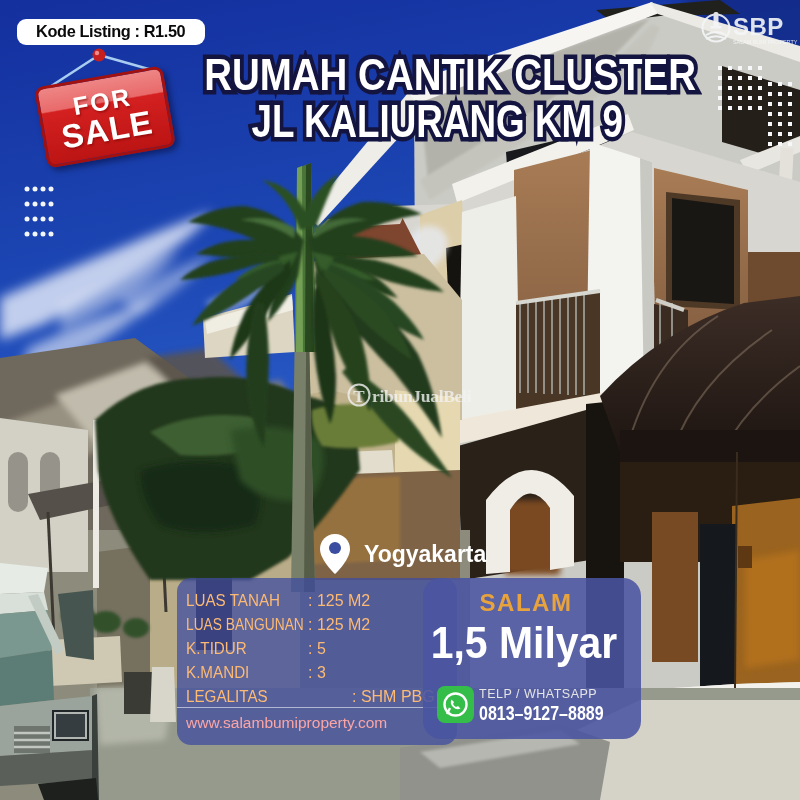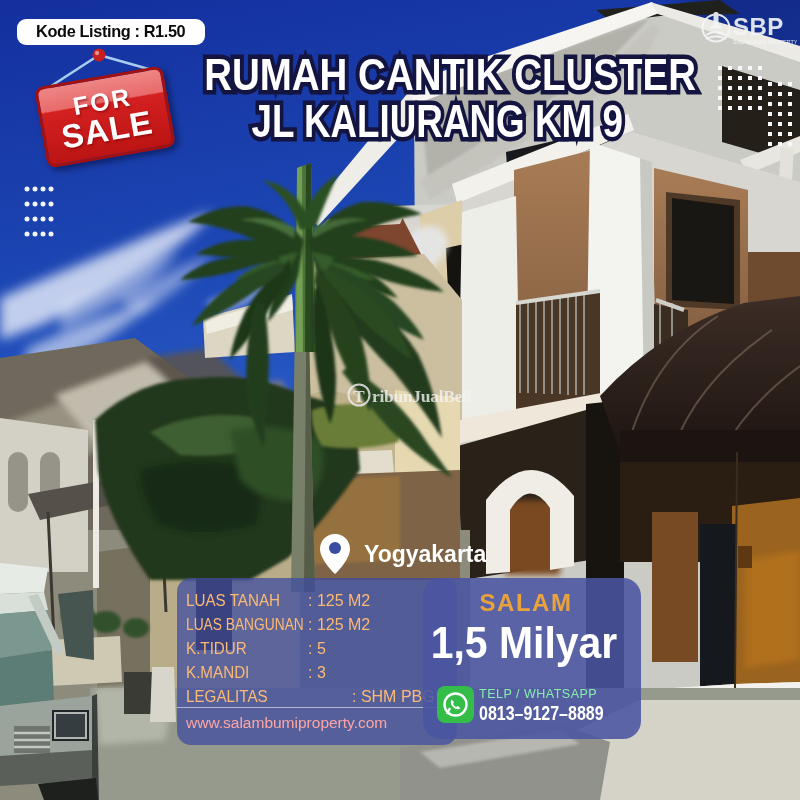--- a/index.html
+++ b/index.html
@@ -483,17 +483,17 @@
 
 <div class="abs" style="left:415px;top:618px;width:218px;text-align:center;color:#fff;font-weight:bold;font-size:44px;transform:scaleX(0.93);">1,5 Milyar</div>
 
 <svg class="abs" style="left:437px;top:686px;" width="37" height="37" viewBox="0 0 37 37">
   <rect x="0" y="0" width="37" height="37" rx="8" fill="#35bd4a"></rect>
   <circle cx="18.5" cy="18.5" r="11" fill="none" stroke="#fff" stroke-width="2.4"></circle>
   <path d="M10,28 L13,22" stroke="#fff" stroke-width="2.4"></path>
   <path d="M14.5,13.5 q-2,4 1.5,7.5 q3.5,3.5 7.5,1.5 l-2.5,-2.5 l-2,1 q-2,-1 -3,-3 l1,-2 Z" fill="#fff"></path>
 </svg>
 
-<div class="abs" style="left:479px;top:687px;color:#86efac;font-size:12.5px;letter-spacing:0.5px;">TELP / WHATSAPP</div>
+<div class="abs" style="left:479px;top:687px;color:#e5e5e5;font-size:12.5px;letter-spacing:0.5px;">TELP / WHATSAPP</div>
 
 <div class="abs" style="left:479px;top:702px;color:#fff;font-weight:bold;font-size:20px;transform:scaleX(0.8);transform-origin:0 0;">0813–9127–8889</div>
 
 </div>
 
 </body></html>

